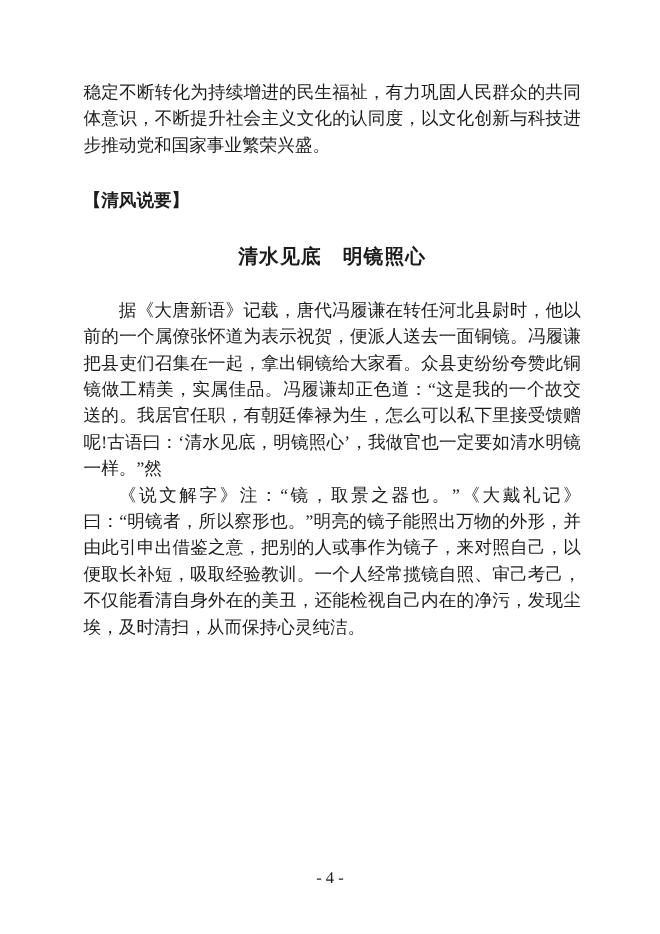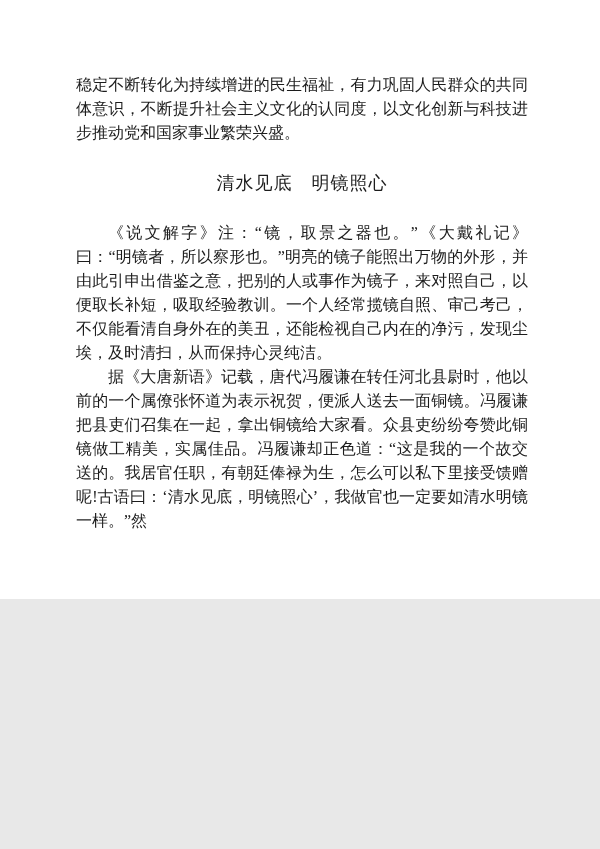--- a/index.html
+++ b/index.html
@@ -3,21 +3,21 @@
 <meta charset="utf-8">
 <style>
   html, body {
     margin: 0;
     padding: 0;
     background: #e8e8e8;
   }
   .page {
     position: relative;
     width: 600px;
-    height: 599px;
+    height: 849px;
     margin: 0 auto;
     background: #ffffff;
     font-family: "Liberation Serif", "DejaVu Serif", serif;
     color: #1c1c1c;
     overflow: hidden;
   }
   .content {
     position: absolute;
     left: 76px;
     top: 73px;
@@ -32,21 +32,21 @@
   }
   .content p.indent {
     text-indent: 2em;
   }
   .section-label {
     font-weight: bold;
     margin-top: 26px;
   }
   .article-title {
     font-size: 18px;
-    font-weight: normal;
+    font-weight: bold;
     text-align: center;
     line-height: 28px;
     margin: 24px 0 24px 0;
     letter-spacing: 1px;
   }
   .page-footer {
     position: absolute;
     left: 0;
     right: 0;
     top: 789px;
@@ -55,18 +55,19 @@
     line-height: 20px;
     color: #1c1c1c;
   }
 </style>
 </head>
 <body>
 
 <div class="page">
   <div class="content">
     <p>稳定不断转化为持续增进的民生福祉，有力巩固人民群众的共同体意识，不断提升社会主义文化的认同度，以文化创新与科技进步推动党和国家事业繁荣兴盛。</p>
+    <div class="section-label">【清风说要】</div>
     <div class="article-title">清水见底　明镜照心</div>
+    <p class="indent">据《大唐新语》记载，唐代冯履谦在转任河北县尉时，他以前的一个属僚张怀道为表示祝贺，便派人送去一面铜镜。冯履谦把县吏们召集在一起，拿出铜镜给大家看。众县吏纷纷夸赞此铜镜做工精美，实属佳品。冯履谦却正色道：“这是我的一个故交送的。我居官任职，有朝廷俸禄为生，怎么可以私下里接受馈赠呢!古语曰：‘清水见底，明镜照心’，我做官也一定要如清水明镜一样。”然</p>
     <p class="indent">《说文解字》注：“镜，取景之器也。”《大戴礼记》曰：“明镜者，所以察形也。”明亮的镜子能照出万物的外形，并由此引申出借鉴之意，把别的人或事作为镜子，来对照自己，以便取长补短，吸取经验教训。一个人经常揽镜自照、审己考己，不仅能看清自身外在的美丑，还能检视自己内在的净污，发现尘埃，及时清扫，从而保持心灵纯洁。</p>
-    <p class="indent">据《大唐新语》记载，唐代冯履谦在转任河北县尉时，他以前的一个属僚张怀道为表示祝贺，便派人送去一面铜镜。冯履谦把县吏们召集在一起，拿出铜镜给大家看。众县吏纷纷夸赞此铜镜做工精美，实属佳品。冯履谦却正色道：“这是我的一个故交送的。我居官任职，有朝廷俸禄为生，怎么可以私下里接受馈赠呢!古语曰：‘清水见底，明镜照心’，我做官也一定要如清水明镜一样。”然</p>
   </div>
   <div class="page-footer">- 4 -</div>
 </div>
 
 </body></html>

